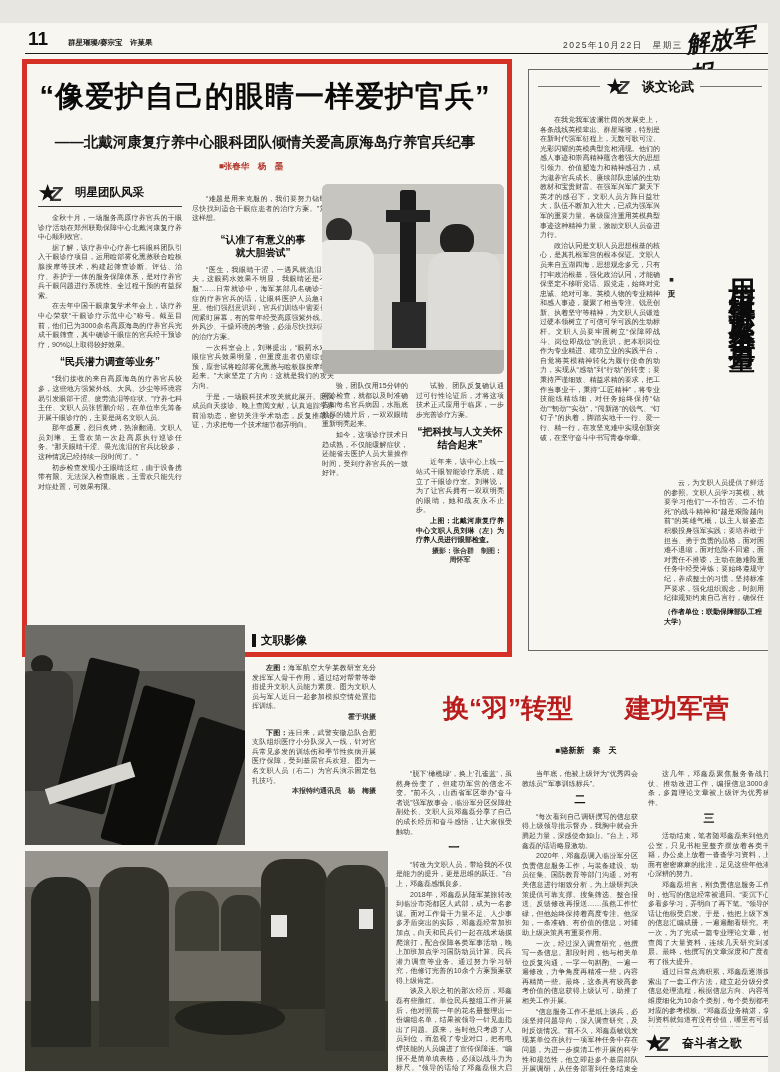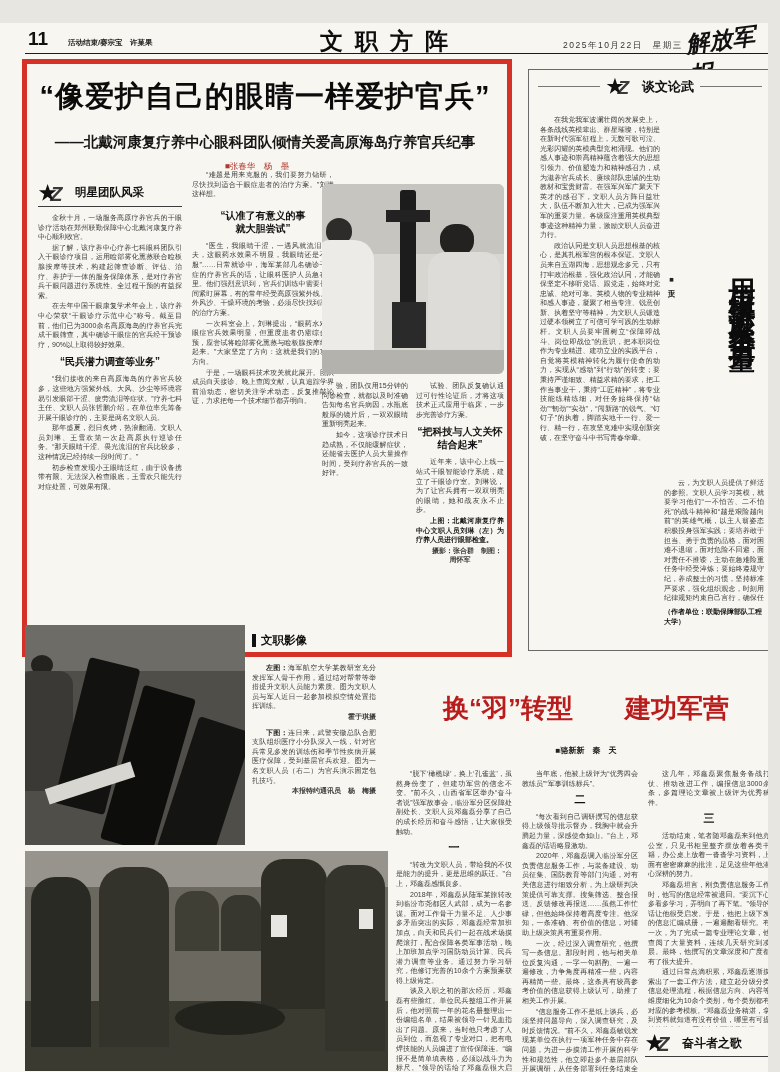--- a/index.html
+++ b/index.html
@@ -28,51 +28,50 @@
   .masthead{font-family:"DejaVu Serif","Liberation Serif",serif;font-weight:bold;font-style:italic;
             font-size:23px;transform:rotate(-7deg);color:#111;}
   .hairline{border-top:1.5px solid #1b1b1b;}
 </style>
 </head>
 <body>
 
 <div id="page">
 
   <div class="abs" style="left:28px;top:5px;font-size:19px;font-weight:bold;color:#111;">11</div>
-  <div class="abs" style="left:68px;top:15px;font-size:7.5px;font-weight:bold;color:#222;">活动结束/赛宗宝　许菓果</div>
-  <div class="abs center" style="left:0;top:3px;width:780px;font-size:23px;font-weight:900;letter-spacing:12px;color:#0d0d0d;">文职方阵</div>
+  <div class="abs" style="left:68px;top:15px;font-size:7.5px;font-weight:bold;color:#222;">群星璀璨/赛宗宝　许菓果</div>
   <div class="abs" style="left:563px;top:17px;font-size:8.5px;letter-spacing:1.5px;color:#333;">2025年10月22日　星期三</div>
   <div class="abs masthead" style="left:688px;top:1px;">解放军报</div>
   <div class="abs hairline" style="left:25px;top:30px;width:745px;height:0;"></div>
 
   <div class="abs redbox" style="left:22px;top:36px;width:480px;height:588px;"></div>
 
   <div class="abs center" style="left:34px;top:110px;width:462px;font-size:14.5px;font-weight:bold;color:#161616;">——北戴河康复疗养中心眼科团队倾情关爱高原海岛疗养官兵纪事</div>
   <div class="abs center" style="left:34px;top:54px;width:462px;font-size:29px;font-weight:900;letter-spacing:1px;color:#0b0b0b;">“像爱护自己的眼睛一样爱护官兵”</div>
-  <div class="abs center" style="left:26px;top:138px;width:462px;font-size:8.5px;color:#b2392e;font-weight:normal;">■张春华　杨　墨</div>
+  <div class="abs center" style="left:20px;top:138px;width:462px;font-size:8.5px;color:#b2392e;font-weight:bold;">■张春华　杨　墨</div>
 
   <div class="abs col bt" style="left:38px;top:160px;width:144px;height:462px;">
     <div class="badge">
       <svg width="32" height="20" viewBox="0 0 34 22">
         <text x="13" y="20" font-size="22" font-weight="bold" font-style="italic" fill="#3a3a3a">Z</text>
         <polygon points="10,1 12.4,8 19.6,8 13.8,12.3 15.9,19.4 10,15.1 4.1,19.4 6.2,12.3 0.4,8 7.6,8" fill="#101010"></polygon>
       </svg>
       <span>明星团队风采</span>
     </div>
     <div style="height:6px;"></div>
     <p>金秋十月，一场服务高原疗养官兵的干眼诊疗活动在郑州联勤保障中心北戴河康复疗养中心顺利收官。</p>
     <p>据了解，该疗养中心疗养七科眼科团队引入干眼诊疗项目，运用睑部雾化熏蒸联合睑板腺按摩等技术，构建起筛查诊断、评估、治疗、养护于一体的服务保障体系，是对疗养官兵干眼问题进行系统性、全过程干预的有益探索。</p>
     <p>在去年中国干眼康复学术年会上，该疗养中心荣获“干眼诊疗示范中心”称号。截至目前，他们已为3000余名高原海岛的疗养官兵完成干眼筛查，其中确诊干眼症的官兵经干预诊疗，90%以上取得较好效果。</p>
     <div class="sub">“民兵潜力调查等业务”</div>
     <p>“我们接收的来自高原海岛的疗养官兵较多，这些地方强紫外线、大风、沙尘等环境容易引发眼部干涩、疲劳流泪等症状。”疗养七科主任、文职人员张哲鹏介绍，在单位率先筹备开展干眼诊疗的，主要是两名文职人员。</p>
     <p>那年盛夏，烈日炙烤，热浪翻涌。文职人员刘琳、王雪欢第一次赴高原执行巡诊任务。“那天眼睛干涩、畏光流泪的官兵比较多，这种情况已经持续一段时间了。”</p>
     <p>初步检查发现小王眼睛泛红，由于设备携带有限、无法深入检查眼底，王雪欢只能先行对症处置，可效果有限。</p>
   </div>
 
-  <div class="abs col bt" style="left:192px;top:147px;width:142px;height:462px;">
+  <div class="abs col bt" style="left:192px;top:171px;width:142px;height:462px;">
     <p>“难题是用来克服的，我们要努力钻研，尽快找到适合干眼症患者的治疗方案。”刘琳这样想。</p>
     <div class="sub" style="margin-top:10px;">
       <div>“认准了有意义的事</div>
       <div>就大胆尝试”</div>
     </div>
     <p>“医生，我眼睛干涩，一遇风就流泪”“大夫，这眼药水效果不明显，我眼睛还是不舒服”……日常就诊中，海军某部几名确诊干眼症的疗养官兵的话，让眼科医护人员急在心里。他们强烈意识到，官兵们训练中需要长时间紧盯屏幕，有的常年经受高原强紫外线、野外风沙、干燥环境的考验，必须尽快找到高效的治疗方案。</p>
     <p>一次科室会上，刘琳提出，“眼药水对干眼症官兵效果明显，但重度患者仍需综合干预，应尝试将睑部雾化熏蒸与睑板腺按摩结合起来。”大家坚定了方向：这就是我们的攻关方向。</p>
     <p>于是，一场眼科技术攻关就此展开。团队成员白天接诊、晚上查阅文献，认真追踪学界前沿动态，密切关注学术动态，反复推敲论证，力求把每一个技术细节都弄明白。</p>
   </div>
 

